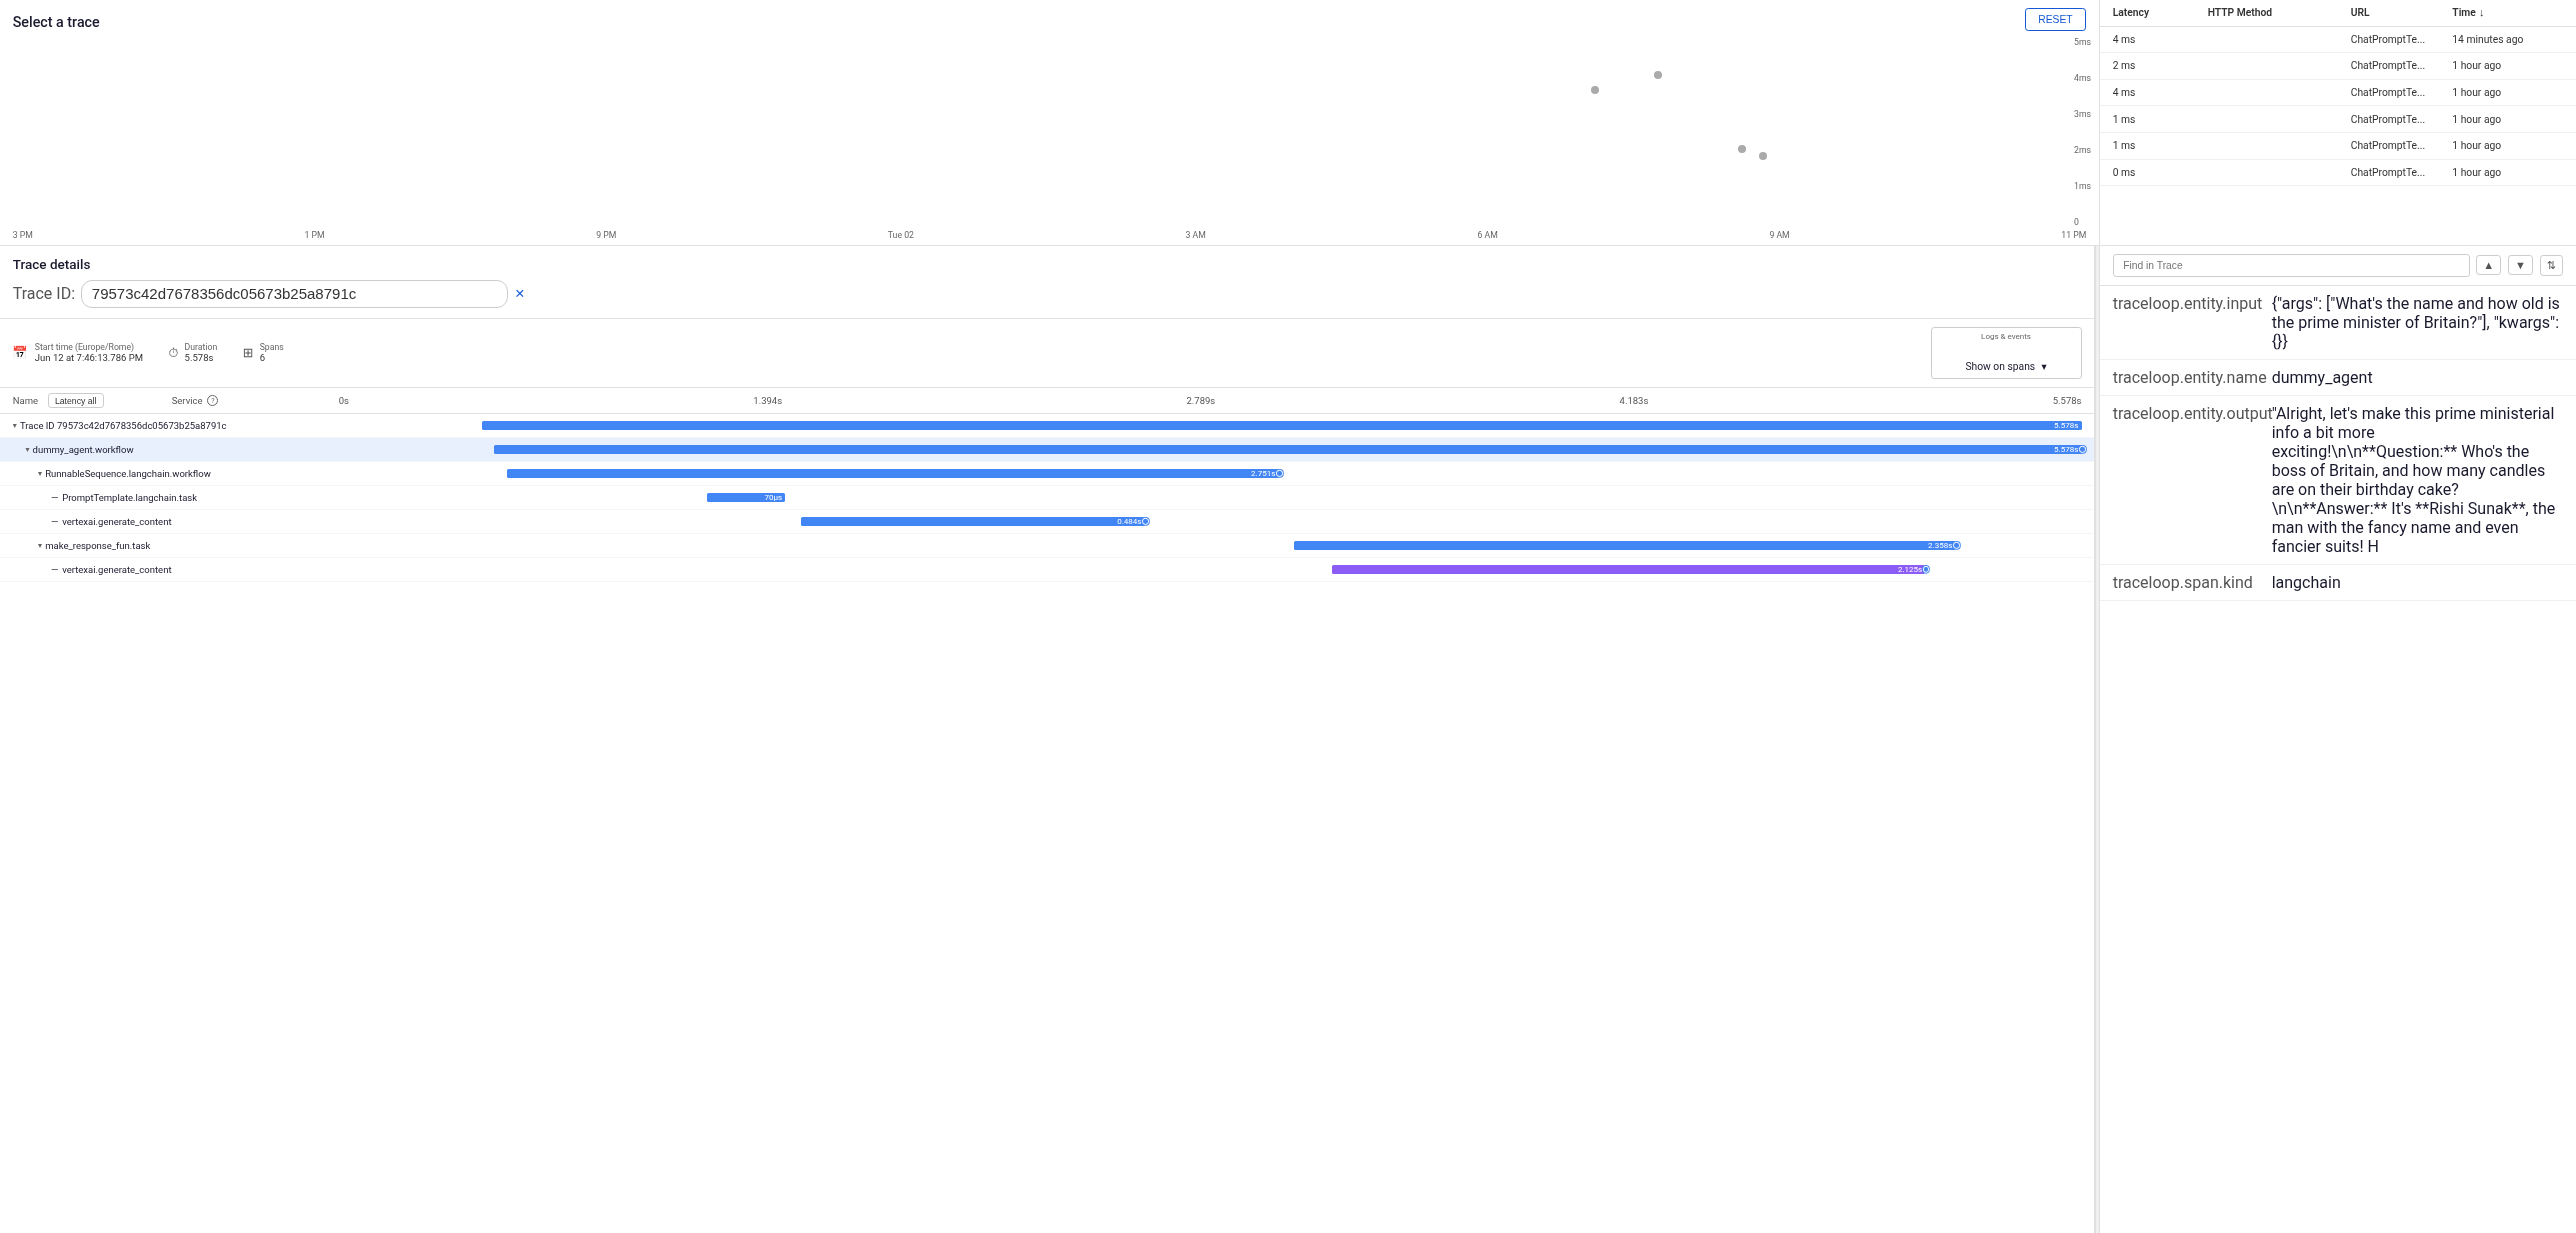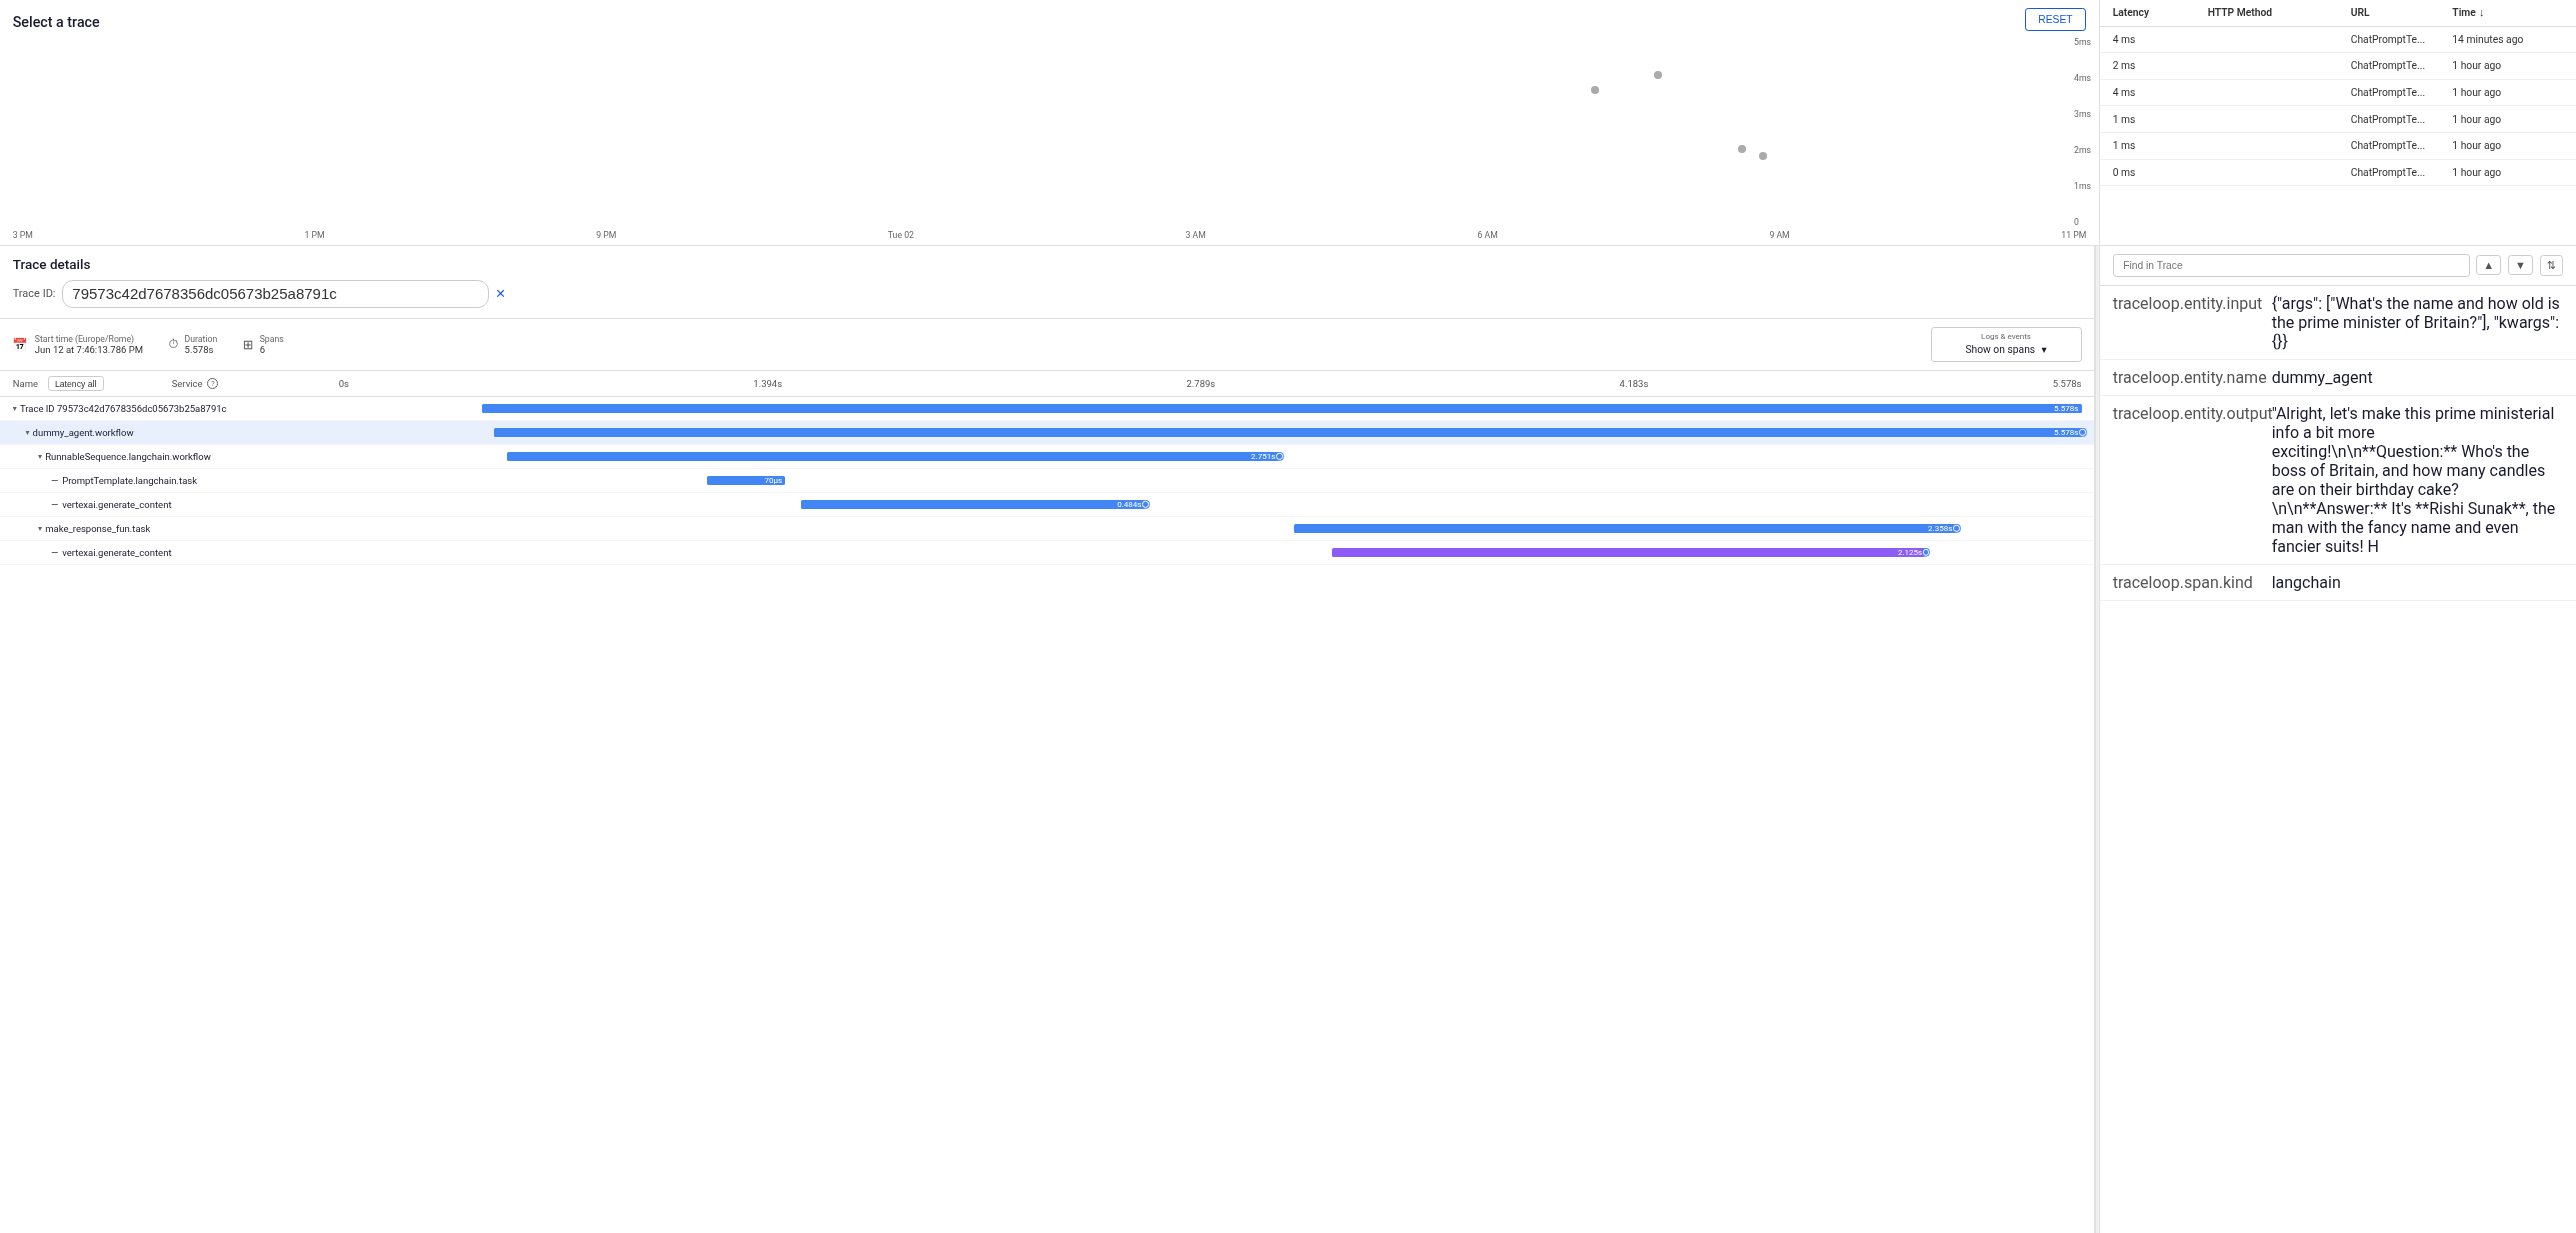--- a/index.html
+++ b/index.html
@@ -156,21 +156,21 @@
     </div>
   </div>
 
   <div class="bottom-section">
 
     <div class="trace-panel">
 
       <div class="trace-header">
         <div class="trace-title">Trace details</div>
         <div class="trace-id-bar">
-          <span style="font-size:11px;color:#555;">Trace ID:</span>
+          <span style="font-size:16px;color:#555;">Trace ID:</span>
           <input class="trace-id-input" type="text" value="79573c42d7678356dc05673b25a8791c" readonly="" style="">
           <button class="clear-btn">✕</button>
         </div>
       </div>
 
       <div class="trace-meta">
         <div class="meta-item">
           <span class="meta-icon">📅</span>
           <div>
             <div class="meta-label">Start time (Europe/Rome)</div>
@@ -185,21 +185,21 @@
           </div>
         </div>
         <div class="meta-item">
           <span class="meta-icon">⊞</span>
           <div>
             <div class="meta-label">Spans</div>
             <div class="meta-sub">6</div>
           </div>
         </div>
         <div class="logs-dropdown">
-          <div class="logs-select" style="border:0.8px solid #ccc;border-radius:3.2px;padding:4.8px 8px;display:flex;flex-direction:column;gap:2px;cursor:pointer;min-width:151px;">
+          <div class="logs-select" style="border:0.8px solid #ccc;border-radius:3.2px;padding:4.8px 8px;display:flex;flex-direction:column;gap:19px;cursor:pointer;min-width:151px;">
             <span class="logs-label-small">Logs &amp; events</span>
             <div style="display:flex;align-items:center;justify-content:space-between;gap:6.3px;">
               <span>Show on spans</span>
               <span>▾</span>
             </div>
           </div>
         </div>
       </div>
 
       <div style="display:flex;align-items:center;padding:4.8px 12.7px;border-bottom:0.8px solid #e0e0e0;font-size:9.5px;color:#555;">

